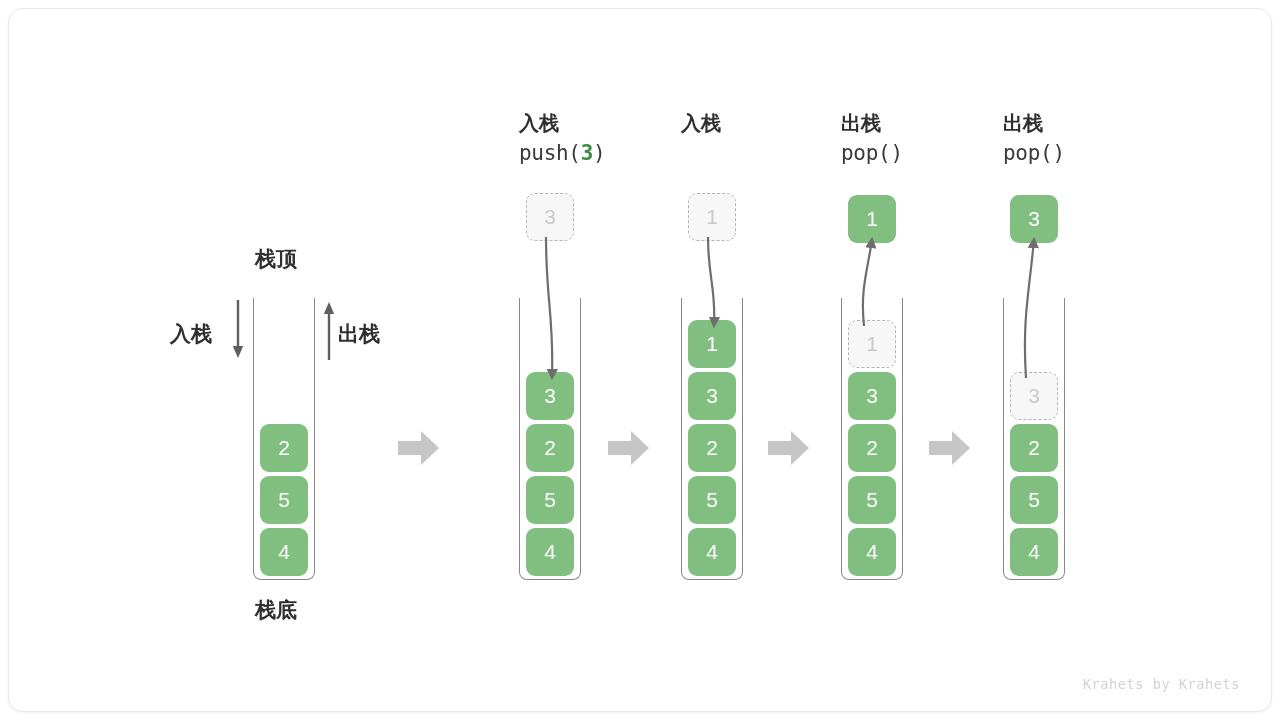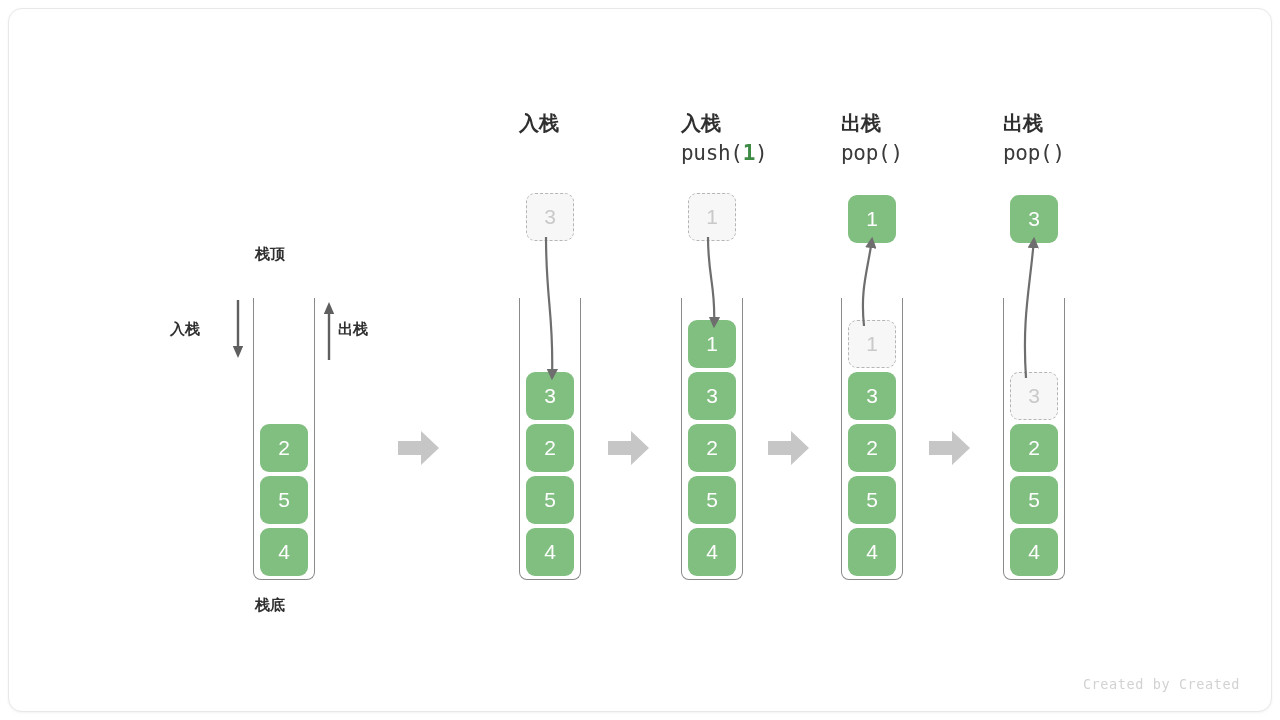--- a/index.html
+++ b/index.html
@@ -49,21 +49,21 @@
     font-family: "DejaVu Sans Mono", "Liberation Mono", monospace;
     font-size: 25px;
     font-weight: bold;
     color: #2f2f2f;
     letter-spacing: 0.5px;
   }
 
   
   .cap-label {
     position: absolute;
-    font-size: 15px;
+    font-size: 21px;
     font-weight: bold;
     color: #2f2f2f;
     white-space: nowrap;
   }
 
   .top-label   { left: 255px; top: 245px; }
   .bottom-label{ left: 255px; top: 596px; }
 
   .push-side-label { left: 170px; top: 320px; }
   .pop-side-label  { left: 338px; top: 320px; }
@@ -256,20 +256,21 @@
   </div>
   <div class="step-arrow" style="left:929px; top:428px;">
     <svg width="42" height="40" viewBox="0 0 42 40">
       <polygon points="0,13 23,13 23,3 41,20 23,37 23,27 0,27" fill="#c6c6c6"></polygon>
     </svg>
   </div>
 
   <div id="steps-root">
       <div class="op-header" style="left: 519px; top: 108px;">
         <div class="op-cn">入栈</div>
+        <div class="op-code"><span>push(</span><span class="arg">3</span><span>)</span></div>
       </div>
       <div class="float-box ghost" style="left: 526px; top: 193px;">3</div>
       <div class="stack" style="left: 519px; top: 298px; height: 282px;">
         <div class="stack-walls"></div>
         <div class="cells">
           <div class="cell solid">4</div>
           <div class="cell solid">5</div>
           <div class="cell solid">2</div>
           <div class="cell solid">3</div>
         </div>
@@ -277,21 +278,20 @@
       <div class="motion-arrow" style="left: 516px; top: 235px;"><svg width="70" height="147" viewBox="0 0 70 147">
           <defs>
             <marker id="ah-push-3" viewBox="0 0 10 10" refX="8" refY="5" markerWidth="5.2" markerHeight="5.2" orient="auto">
               <path d="M0,0 L10,5 L0,10 z" fill="#6e6e6e"></path>
             </marker>
           </defs>
           <path d="M 30,2 C 30,66.15 38,80.85000000000001 36,143" fill="none" stroke="#6e6e6e" stroke-width="2.2" marker-end="url(#ah-push-3)"></path>
         </svg></div>
       <div class="op-header" style="left: 681px; top: 108px;">
         <div class="op-cn">入栈</div>
-        <div class="op-code"><span>push(</span><span class="arg">1</span><span>)</span></div>
       </div>
       <div class="float-box ghost" style="left: 688px; top: 193px;">1</div>
       <div class="stack" style="left: 681px; top: 298px; height: 282px;">
         <div class="stack-walls"></div>
         <div class="cells">
           <div class="cell solid">4</div>
           <div class="cell solid">5</div>
           <div class="cell solid">2</div>
           <div class="cell solid">3</div>
           <div class="cell solid">1</div>
@@ -346,14 +346,14 @@
       <div class="motion-arrow" style="left: 1000px; top: 237px;"><svg width="70" height="145" viewBox="0 0 70 145">
           <defs>
             <marker id="ah-pop-2" viewBox="0 0 10 10" refX="8" refY="5" markerWidth="5.2" markerHeight="5.2" orient="auto">
               <path d="M0,0 L10,5 L0,10 z" fill="#6e6e6e"></path>
             </marker>
           </defs>
           <path d="M 26,141 C 22,79.75 30,50.75 34,2" fill="none" stroke="#6e6e6e" stroke-width="2.2" marker-end="url(#ah-pop-2)"></path>
         </svg></div>
     </div>
 
-  <div class="watermark">Created by Created</div>
+  <div class="watermark">Krahets by Krahets</div>
 </div>
 
 </body></html>

